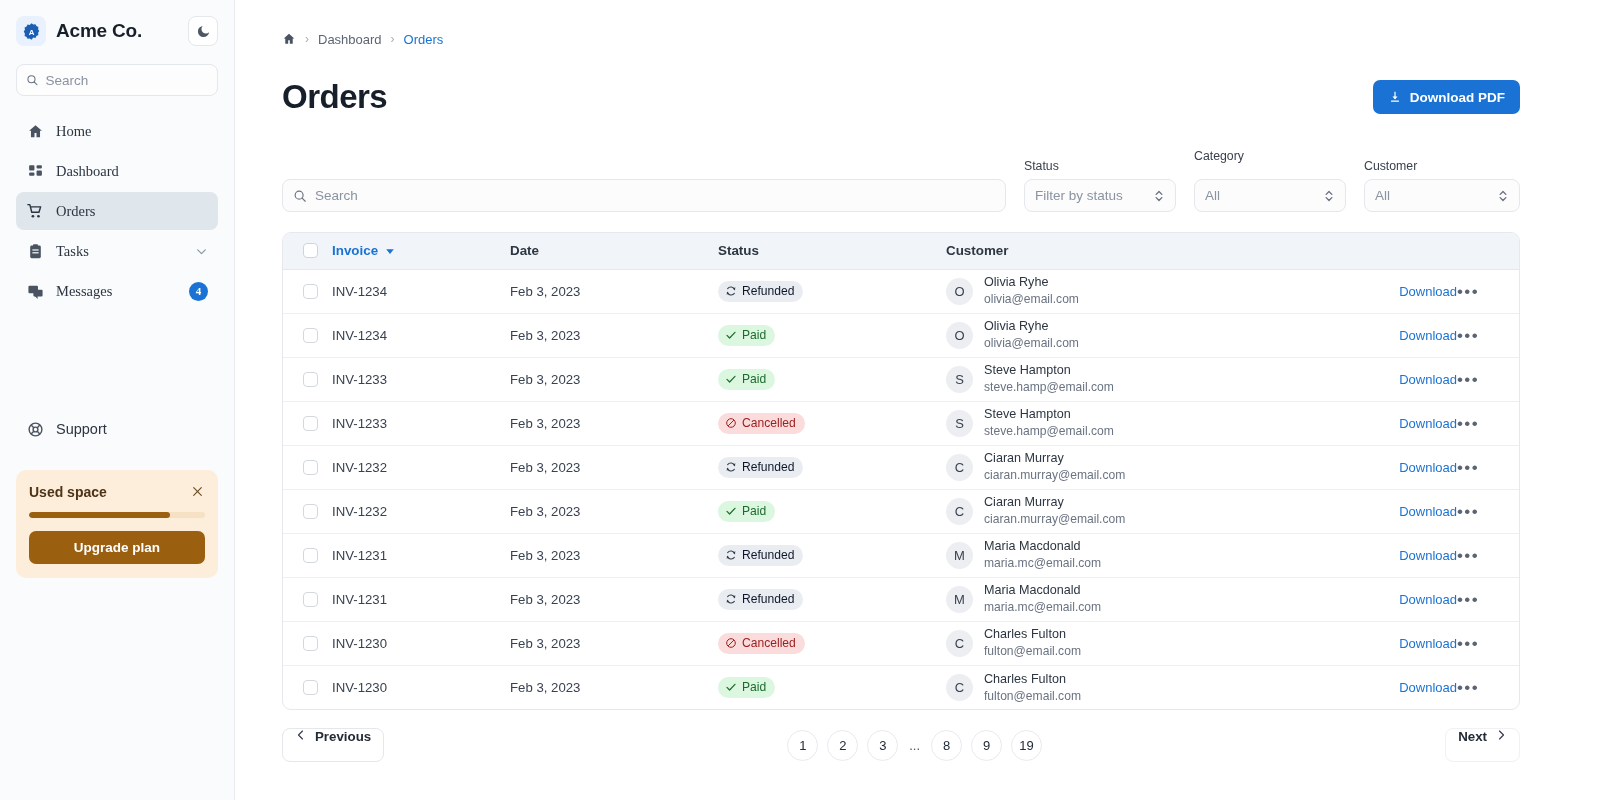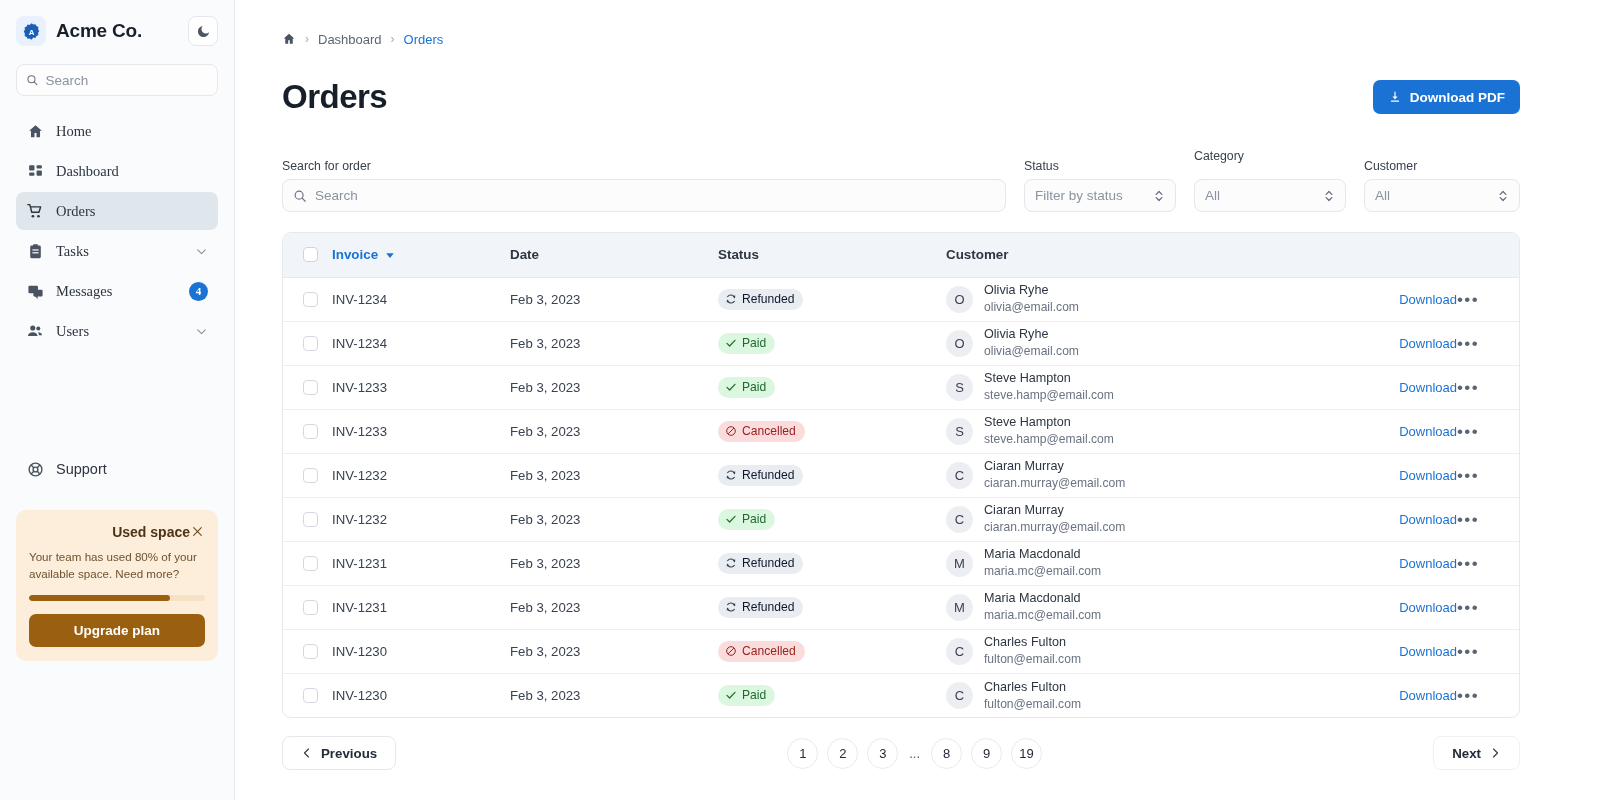--- a/index.html
+++ b/index.html
@@ -64,21 +64,21 @@
     display: flex; align-items: center; justify-content: center;
   }
 
   .nav-footer { margin-top: 100px; display: flex; flex-direction: column; gap: 2px; }
 
   .promo {
     margin-top: 22px;
     background: #fdeedb; border-radius: 10px; padding: 14px 13px 14px 13px;
   }
   .promo-head { display: flex; align-items: flex-start; }
-  .promo-title { font-size: 14px; font-weight: bold; color: #4d3318; flex: 1; text-align: right; }
+  .promo-title { font-size: 14px; font-weight: bold; color: #4d3318; flex: 1; }
   .promo-close { cursor: pointer; color: #6b4a22; line-height: 0; padding: 1px; }
   .promo-text { margin-top: 9px; font-size: 11.6px; line-height: 1.45; color: #6d5230; }
   .promo-bar {
     margin-top: 12px; height: 6px; border-radius: 4px;
     background: #f6e1c4; overflow: hidden;
   }
   .promo-bar-fill { height: 100%; background: #9b5f10; border-radius: 4px; }
   .promo-btn {
     margin-top: 13px; width: 100%; height: 33px; border: none; border-radius: 7px;
     background: #9b5f10; color: #fff; font-family: inherit;
@@ -135,21 +135,21 @@
   .sel-value { flex: 1; font-size: 13.5px; color: #8a93a0; }
   .stepper { color: #6b7280; line-height: 0; }
 
   
   .table-wrap {
     margin-top: 20px; border: 1px solid #e6e8ec; border-radius: 9px;
     overflow: hidden; background: #fff;
   }
   table { width: 100%; border-collapse: collapse; table-layout: fixed; }
   thead th {
-    background: #f1f4f8; height: 44px; text-align: left;
+    background: #f1f4f8; height: 36px; text-align: left;
     font-size: 13.4px; font-weight: bold; color: #2d3642;
     border-bottom: 1px solid #e6e8ec; padding: 0;
   }
   .th-inner { display: flex; align-items: center; gap: 7px; }
   th.col-check, td.col-check { width: 49px; padding-left: 20px; }
   th.col-invoice, td.col-invoice { width: 178px; }
   th.col-date, td.col-date { width: 208px; }
   th.col-status, td.col-status { width: 228px; }
   th.col-customer, td.col-customer { width: auto; }
   th.col-dl, td.col-dl { width: 112px; }
@@ -183,21 +183,21 @@
   }
   .cust-name { font-size: 12.6px; color: #2c3541; line-height: 1.35; }
   .cust-mail { font-size: 12.1px; color: #6a7382; line-height: 1.35; }
 
   .dl-link { color: #1a73d4; font-size: 13px; cursor: pointer; text-align: right; display: block; }
   .dots { color: #5a6472; cursor: pointer; font-size: 17px; letter-spacing: 1.4px; line-height: 1; text-align: center; }
 
   
   .pagination { display: flex; align-items: center; margin-top: 18px; }
   .pg-btn {
-    display: flex; align-items: center; gap: 8px; height: 34px; padding: 0 18px;
+    display: flex; align-items: flex-start; gap: 8px; height: 34px; padding: 0 12px;
     border: 1px solid #e4e7eb; border-radius: 8px; background: #fff;
     font-family: inherit; font-size: 13.3px; font-weight: bold; color: #222b36; cursor: pointer;
   }
   .pg-next { border-color: #eff1f4; }
   .pages { flex: 1; display: flex; align-items: center; justify-content: center; gap: 9px; }
   .pg-num {
     width: 31px; height: 31px; border-radius: 50%;
     border: 1px solid #e8eaee; background: #fff;
     display: flex; align-items: center; justify-content: center;
     font-family: inherit; font-size: 13px; color: #222b36; cursor: pointer;
@@ -290,36 +290,20 @@
           <svg width="17" height="17" viewBox="0 0 24 24">
             <rect x="2" y="4" width="13.5" height="10.5" rx="1.6" fill="#4a5361"></rect>
             <rect x="9" y="9.5" width="13" height="9.6" rx="1.6" fill="#4a5361"></rect>
             <path fill="#4a5361" d="M11 18.5h4v4z"></path>
           </svg>
         </span>
         <span class="label">Messages</span>
         <span class="badge-count">4</span>
       </div>
 
-      <div class="nav-item">
-        <span class="nav-icon">
-          <svg width="18" height="18" viewBox="0 0 24 24">
-            <circle cx="9" cy="8" r="3.4" fill="#4a5361"></circle>
-            <circle cx="16.4" cy="8.6" r="2.7" fill="#4a5361"></circle>
-            <path fill="#4a5361" d="M2.6 18.5c0-3.2 2.9-5 6.4-5s6.4 1.8 6.4 5z"></path>
-            <path fill="#4a5361" d="M16 13.6c2.9 0 5.4 1.5 5.4 4.2h-4.1c0-1.6-.5-3-1.3-4.2z"></path>
-          </svg>
-        </span>
-        <span class="label">Users</span>
-        <span style="line-height:0;">
-          <svg width="13" height="13" viewBox="0 0 24 24">
-              <path fill="none" stroke="#8b94a1" stroke-width="2.2" stroke-linecap="round" stroke-linejoin="round" d="M5 9l7 7 7-7"></path>
-            </svg>
-        </span>
-      </div>
     </nav>
 
     <div class="nav-footer">
       <div class="nav-item">
         <span class="nav-icon">
           <svg width="17" height="17" viewBox="0 0 24 24">
             <circle cx="12" cy="12" r="9" fill="none" stroke="#4a5361" stroke-width="2"></circle>
             <circle cx="12" cy="12" r="3.4" fill="none" stroke="#4a5361" stroke-width="2"></circle>
             <line x1="5.8" y1="5.8" x2="9.6" y2="9.6" stroke="#4a5361" stroke-width="2"></line>
             <line x1="14.4" y1="14.4" x2="18.2" y2="18.2" stroke="#4a5361" stroke-width="2"></line>
@@ -333,21 +317,20 @@
 
     <div class="promo">
       <div class="promo-head">
         <div class="promo-title">Used space</div>
         <div class="promo-close">
           <svg width="13" height="13" viewBox="0 0 24 24">
               <path stroke="#6b4a22" stroke-width="2.1" stroke-linecap="round" d="M5 5l14 14M19 5L5 19"></path>
             </svg>
         </div>
       </div>
-      <div class="promo-text">Your team has used 80% of your available space. Need more?</div>
       <div class="promo-bar">
         <div class="promo-bar-fill" id="promo-fill" style="width: 80%;"></div>
       </div>
       <button class="promo-btn">Upgrade plan</button>
     </div>
 
   </aside>
 
   <main class="main">
 
@@ -371,21 +354,20 @@
             <path fill="#fff" d="M11 3h2v8.2h3.4L12 16.4 7.6 11.2H11z"></path>
             <rect x="5" y="18.2" width="14" height="2.1" rx="1" fill="#fff"></rect>
           </svg>
         </span>
         <span>Download PDF</span>
       </button>
     </div>
 
     <div class="filters">
       <div class="filter-field f-search">
-        <label class="filter-label">Search for order</label>
         <div class="ctrl">
           <span style="line-height:0;">
             <svg width="14" height="14" viewBox="0 0 24 24">
               <circle cx="10.5" cy="10.5" r="6.8" fill="none" stroke="#6b7280" stroke-width="2"></circle>
               <line x1="15.6" y1="15.6" x2="21" y2="21" stroke="#6b7280" stroke-width="2" stroke-linecap="round"></line>
             </svg>
           </span>
           <input type="text" placeholder="Search" style="">
         </div>
       </div>

